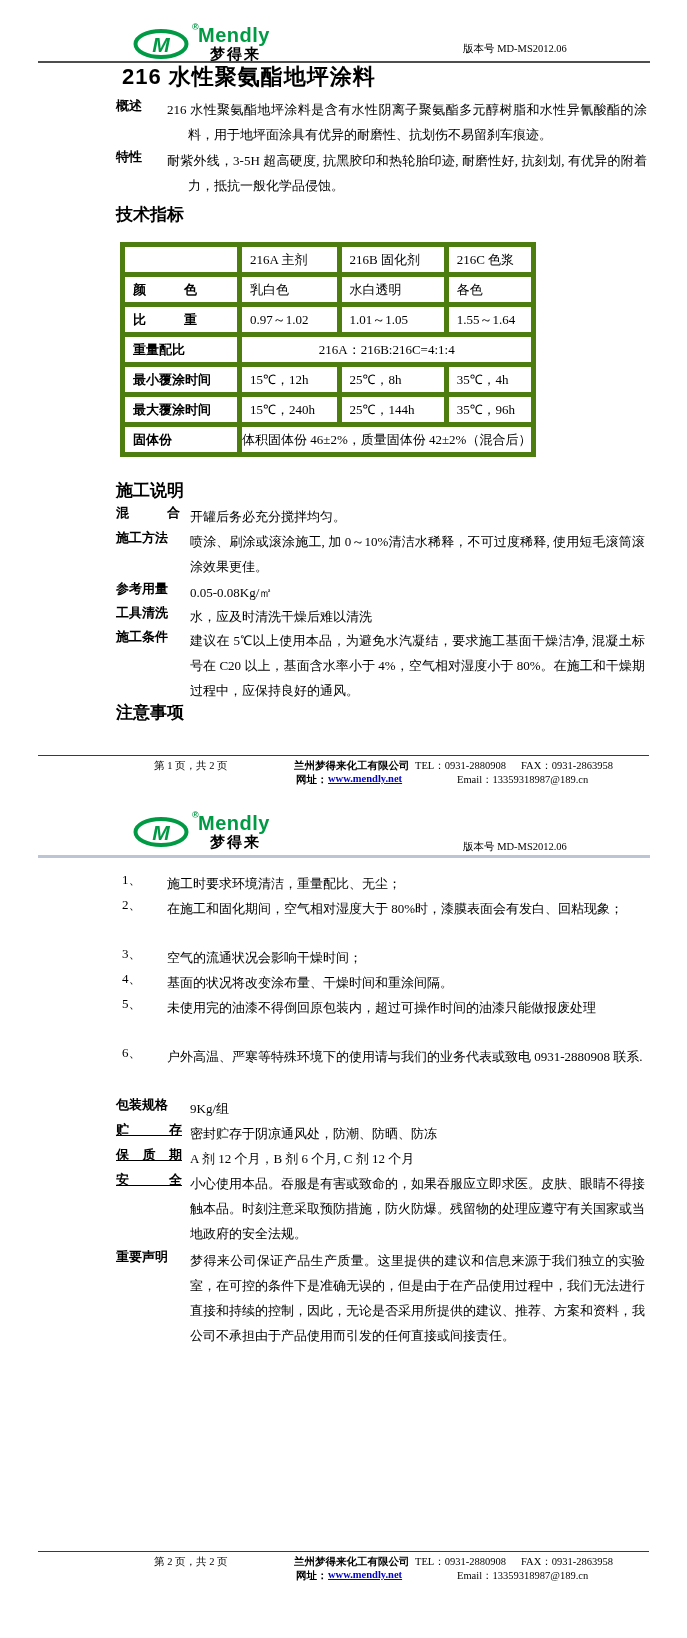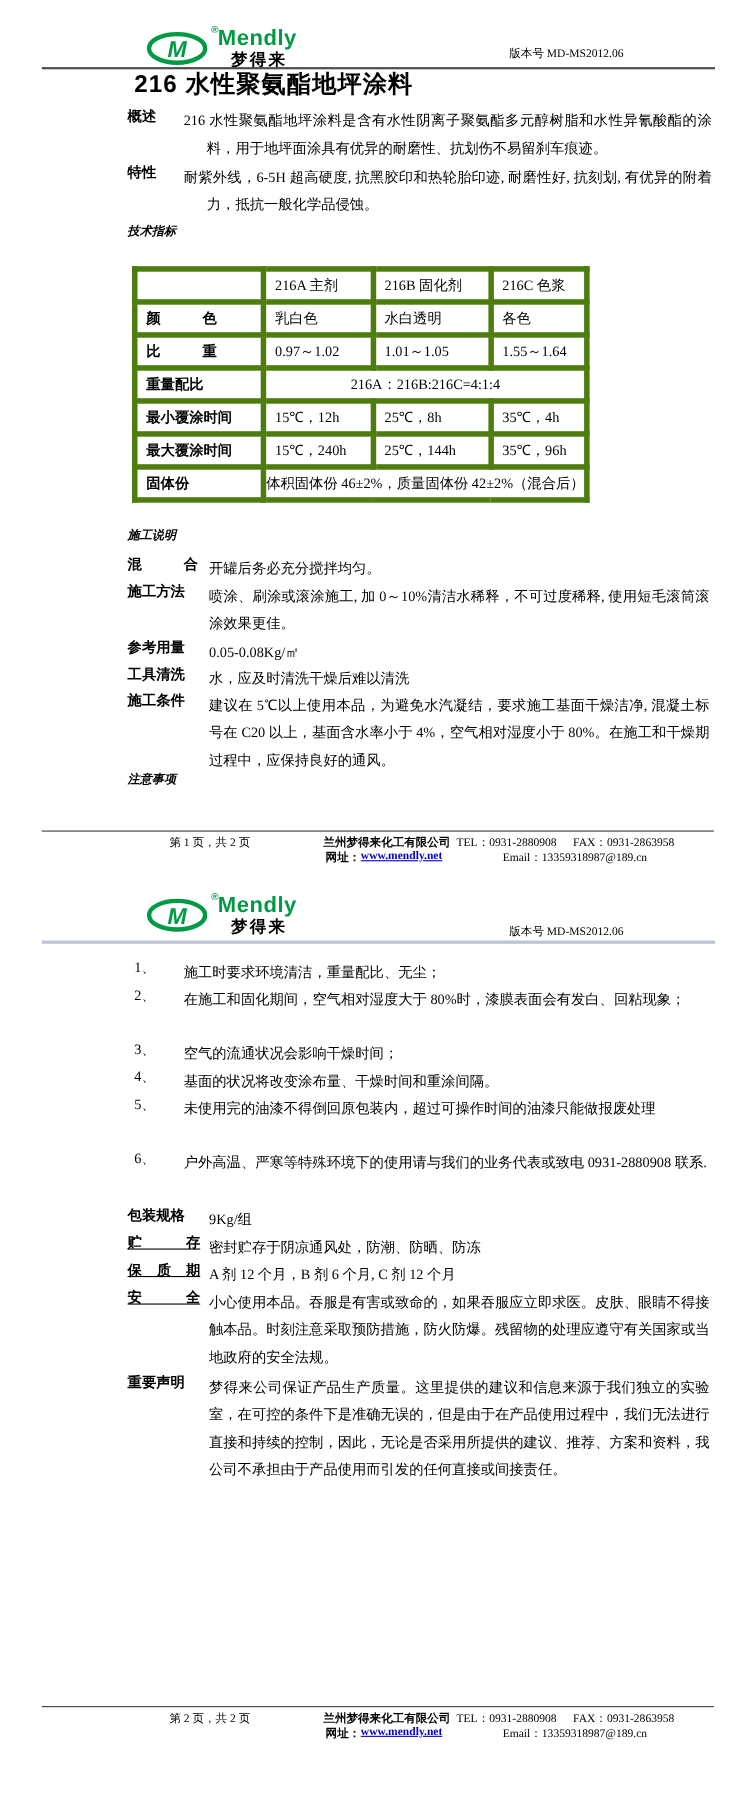--- a/index.html
+++ b/index.html
@@ -19,21 +19,21 @@
   .logo .brand-cn { position:absolute; left:80px; top:21px; font-size:15px; font-weight:bold; color:#000000; letter-spacing:2px; }
   .version { position:absolute; left:463px; font-size:10.5px; white-space:nowrap; }
   #page1 .version { top:42px; }
   #page2 .version { top:52px; }
   .hdr-rule { position:absolute; left:38px; right:37px; height:0; }
   #page1 .hdr-rule { top:61px; border-top:2px solid #4d4d4d; }
   #page2 .hdr-rule { top:67px; border-top:3px solid #bcc5d4; }
 
   
   .title { position:absolute; left:122px; top:62px; font-size:22px; font-weight:bold; font-family:"Liberation Sans", sans-serif; letter-spacing:1px; }
-  .heading { position:absolute; left:116px; font-size:11px; font-weight:bold; font-family:"Liberation Sans", sans-serif;font-style:italic; }
+  .heading { position:absolute; left:116px; font-size:17px; font-weight:bold; font-family:"Liberation Sans", sans-serif; }
 
   
   .sec { position:absolute; left:116px; right:40px; }
   .sec .slabel { position:absolute; left:0; top:0; font-weight:bold; font-family:"Liberation Sans", sans-serif; font-size:13px; }
   .sec .stext { margin-left:72px; text-indent:-21px; font-size:13px; line-height:25px; text-align:justify; }
 
   
   .tech-table { position:absolute; left:120px; top:242px; border-collapse:collapse; table-layout:fixed; font-size:13px; }
   .tech-table td { border:5px solid #4d7c0f; height:25px; padding:0 0 0 8px; vertical-align:middle; white-space:nowrap; }
   .tech-table td.lab { font-family:"Liberation Sans", sans-serif; font-weight:bold; }
@@ -91,21 +91,21 @@
 
     <div class="title">216 水性聚氨酯地坪涂料</div>
 
     <div class="sec" style="top:97px">
       <span class="slabel">概述</span>
       <div class="stext">216 水性聚氨酯地坪涂料是含有水性阴离子聚氨酯多元醇树脂和水性异氰酸酯的涂料，用于地坪面涂具有优异的耐磨性、抗划伤不易留刹车痕迹。</div>
     </div>
 
     <div class="sec" style="top:148px">
       <span class="slabel">特性</span>
-      <div class="stext">耐紫外线，6-5H 超高硬度, 抗黑胶印和热轮胎印迹, 耐磨性好, 抗刻划, 有优异的附着力，抵抗一般化学品侵蚀。</div>
+      <div class="stext">耐紫外线，3-5H 超高硬度, 抗黑胶印和热轮胎印迹, 耐磨性好, 抗刻划, 有优异的附着力，抵抗一般化学品侵蚀。</div>
     </div>
 
     <div class="heading" style="top:203px">技术指标</div>
 
     <table class="tech-table">
       <colgroup>
           <col style="width:117px">
           <col style="width:93px">
           <col style="width:100px">
           <col style="width:82px">

